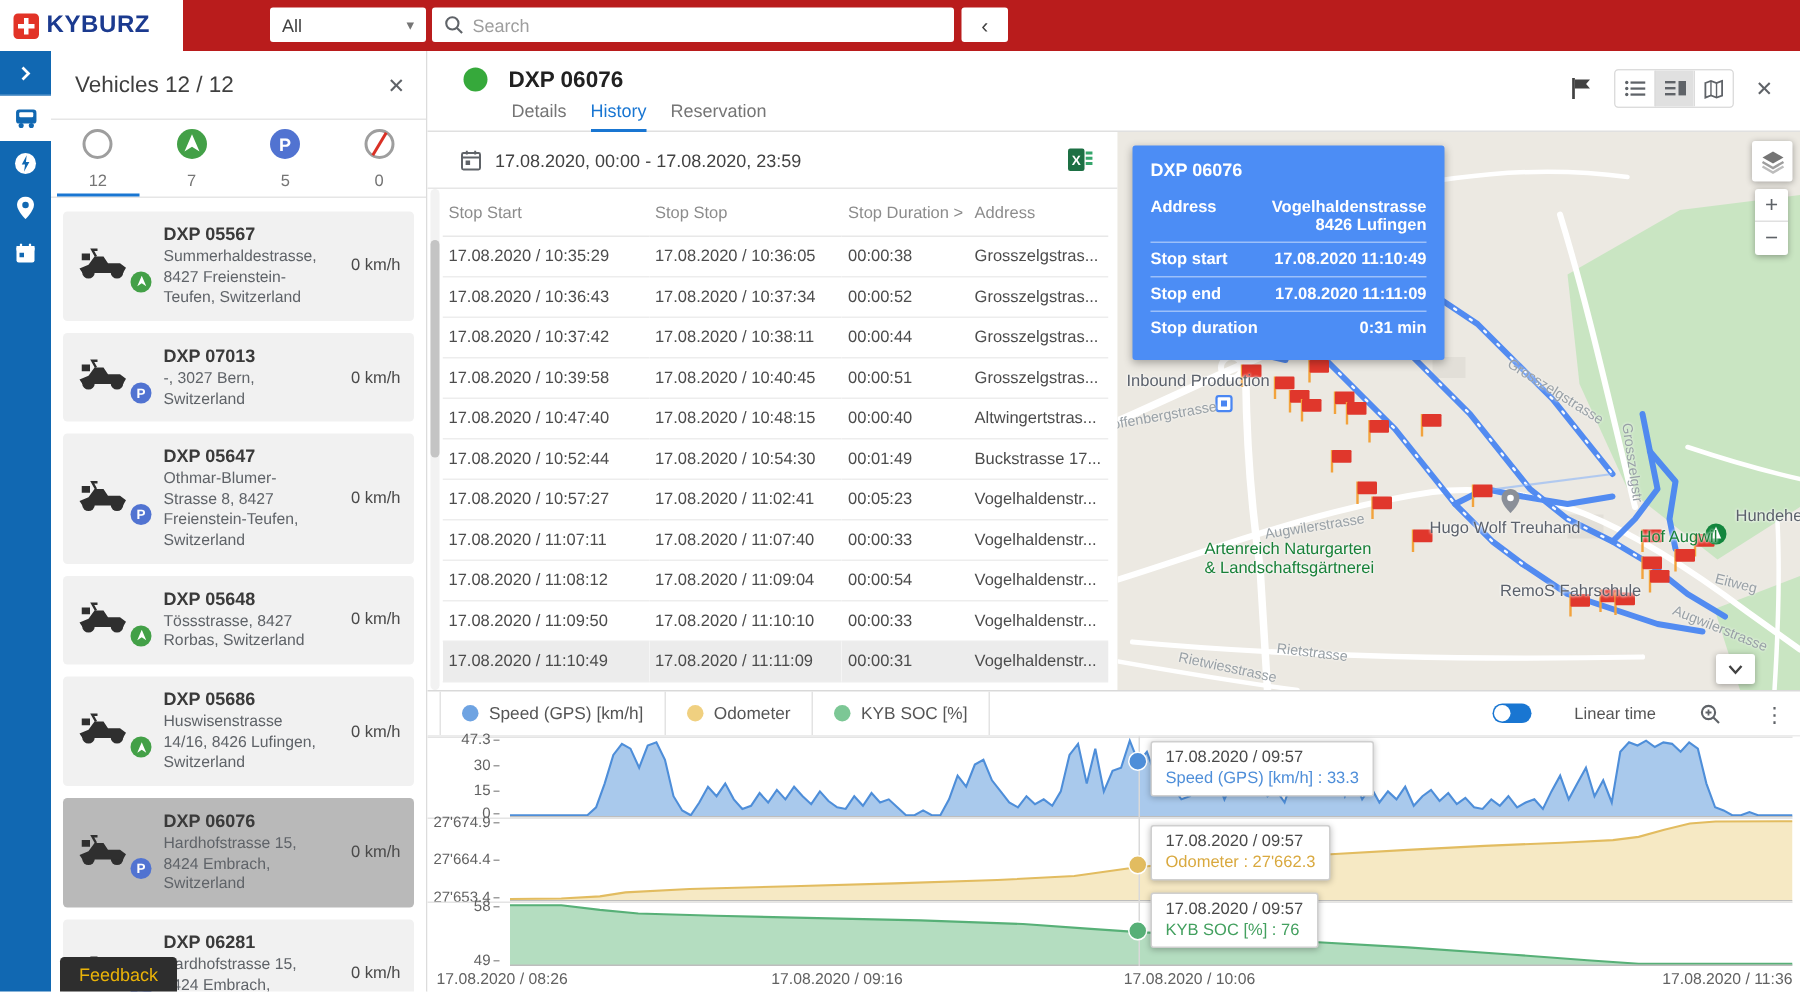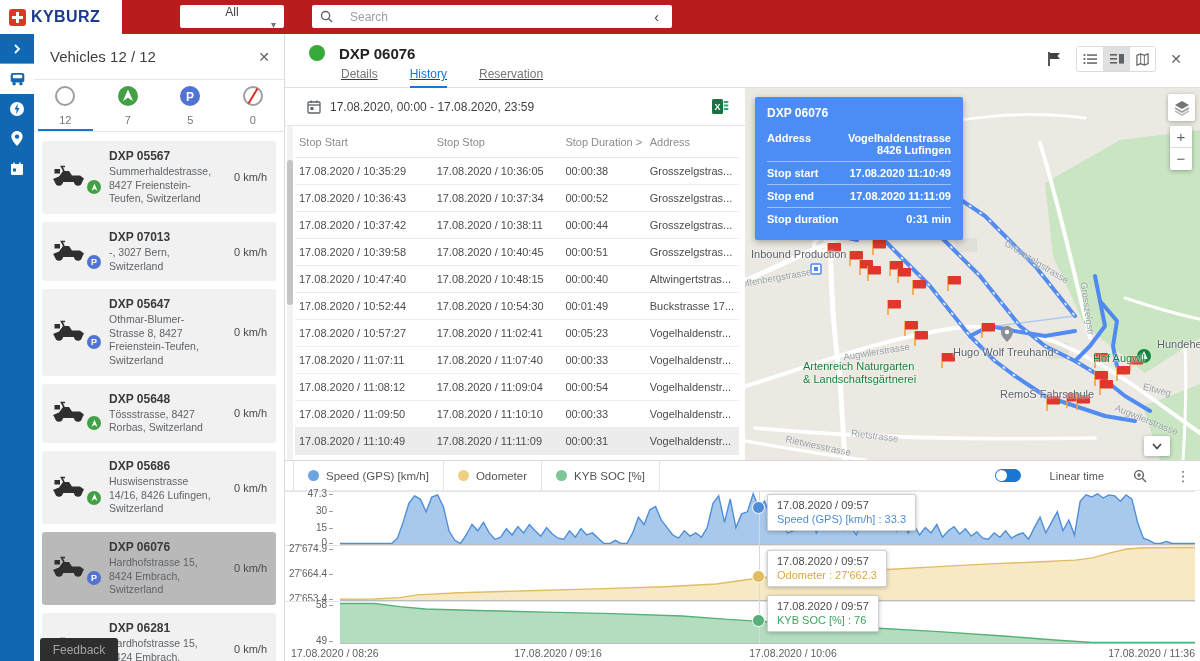--- a/index.html
+++ b/index.html
@@ -5,23 +5,23 @@
   * { margin:0; padding:0; box-sizing:border-box; }
   html,body { width:1200px; height:661px; overflow:hidden; font-family:"Liberation Sans",sans-serif; background:#fff; color:#3c3c3c; }
 
   
   #topbar { position:absolute; left:0; top:0; width:1200px; height:34px; background:#b91c1c; display:flex; align-items:center; }
   #logo { width:122px; height:34px; background:#fff; display:flex; align-items:center; padding-left:9px; gap:5px; }
   #logo .cross { width:17px; height:17px; background:#e23327; border-radius:3px; position:relative; flex:0 0 auto; }
   #logo .cross:before { content:""; position:absolute; left:7px; top:3px; width:3px; height:11px; background:#fff; }
   #logo .cross:after  { content:""; position:absolute; left:3px; top:7px; width:11px; height:3px; background:#fff; }
   #logo .brand { font-weight:bold; font-size:16px; letter-spacing:.4px; color:#1b3a8f; }
-  .tb-select { position:absolute; left:180px; top:5px; width:104px; height:23px; background:#fff; border-radius:2px; display:flex; align-items:center; padding:0 8px; font-size:12px; color:#424242;flex-direction:column; }
+  .tb-select { position:absolute; left:180px; top:5px; width:104px; height:23px; background:#fff; border-radius:2px; display:flex; align-items:center; padding:0 8px; font-size:12px; color:#424242; }
   .tb-select .caret { margin-left:auto; color:#757575; font-size:10px; }
-  .tb-search { position:absolute; left:288px; top:5px; width:348px; height:23px; background:#fff; border-radius:2px; display:flex; align-items:center; padding:0 8px; gap:17px;margin-left:24px; }
+  .tb-search { position:absolute; left:288px; top:5px; width:348px; height:23px; background:#fff; border-radius:2px; display:flex; align-items:center; padding:0 8px; gap:6px; }
   .tb-search input { border:none; outline:none; flex:1; font-size:12px; color:#424242; font-family:inherit; }
   .tb-search input::placeholder { color:#9e9e9e; }
   .tb-collapse { position:absolute; left:641px; top:5px; width:31px; height:23px; background:#fff; border-radius:2px; display:flex; align-items:center; justify-content:center; font-size:14px; color:#424242; cursor:pointer; }
 
   
   #rail { position:absolute; left:0; top:34px; width:34px; bottom:0; background:#1168b2; }
   .rail-item { width:34px; height:30px; display:flex; align-items:center; justify-content:center; color:#fff; }
   .rail-item.first { border-bottom:1px solid rgba(255,255,255,.35); }
   .rail-item.sel { background:#fff; }
   .rail-item svg { display:block; }
@@ -39,27 +39,27 @@
   .vcard { background:#f1f1f1; border-radius:3px; margin-bottom:8px; padding:8px 9px; display:flex; align-items:center; gap:6px; cursor:pointer; }
   .vcard.sel { background:#b9b9b9; }
   .vcard .iconwrap { width:52px; position:relative; flex:0 0 auto; }
   .vcard .badge { position:absolute; right:2px; bottom:-3px; width:14px; height:14px; border-radius:50%; display:flex; align-items:center; justify-content:center; }
   .badge.p { background:#5173d1; color:#fff; font-size:9px; font-weight:bold; }
   .badge.m { background:#43a047; }
   .vcard .txt { flex:1; min-width:0; }
   .vcard .nm { font-size:12px; font-weight:bold; color:#3a3a3a; margin-bottom:2px; }
   .vcard .ad { font-size:10.5px; color:#5f6368; line-height:1.3; }
   .vcard .sp { font-size:11px; color:#4a4a4a; flex:0 0 auto; width:42px; text-align:right; }
-  #feedback { position:absolute; left:40px; bottom:0; width:78px; height:23px; background:#2e2e2e; color:#a3a3a3; font-size:12px; display:flex; align-items:center; justify-content:center; border-radius:3px 3px 0 0; cursor:pointer; }
+  #feedback { position:absolute; left:40px; bottom:0; width:78px; height:23px; background:#2e2e2e; color:#eab308; font-size:12px; display:flex; align-items:center; justify-content:center; border-radius:3px 3px 0 0; cursor:pointer; }
 
   
   #dethead { position:absolute; left:285px; top:34px; right:0; height:54px; background:#fff; border-bottom:1px solid #e0e0e0; }
   #dethead .dot { position:absolute; left:24px; top:11px; width:16px; height:16px; border-radius:50%; background:#36a93b; }
   #dethead .title { position:absolute; left:54px; top:11px; font-size:15px; font-weight:bold; color:#212121; }
-  #dettabs { position:absolute; left:56px; top:33px; display:flex; gap:32px;text-decoration:underline; }
+  #dettabs { position:absolute; left:56px; top:33px; display:flex; gap:16px; }
   .dtab { font-size:12px; color:#757575; padding-bottom:5px; cursor:pointer; }
   .dtab.active { color:#1976d2; border-bottom:2px solid #1976d2; }
   #dethead .hicons { position:absolute; right:18px; top:12px; display:flex; align-items:center; gap:14px; }
   .viewgroup { display:flex; border:1px solid #dcdcdc; border-radius:3px; overflow:hidden; }
   .viewgroup .vg { width:26px; height:24px; display:flex; align-items:center; justify-content:center; cursor:pointer; background:#fff; }
   .viewgroup .vg + .vg { border-left:1px solid #dcdcdc; }
   .viewgroup .vg.active { background:#e0e0e0; }
   .hx { color:#5f6368; font-size:14px; cursor:pointer; }
 
   

